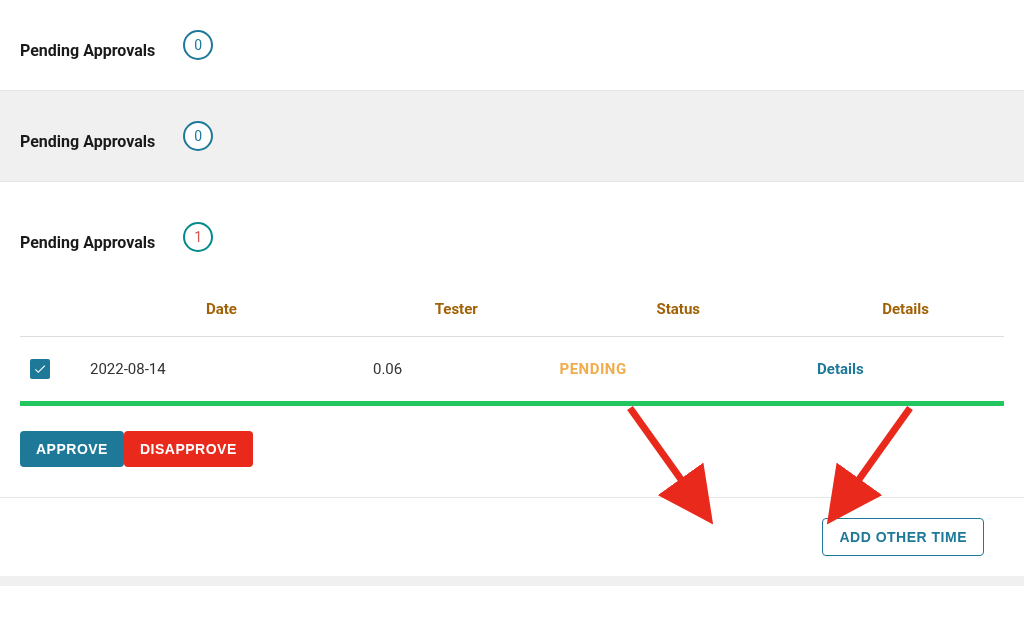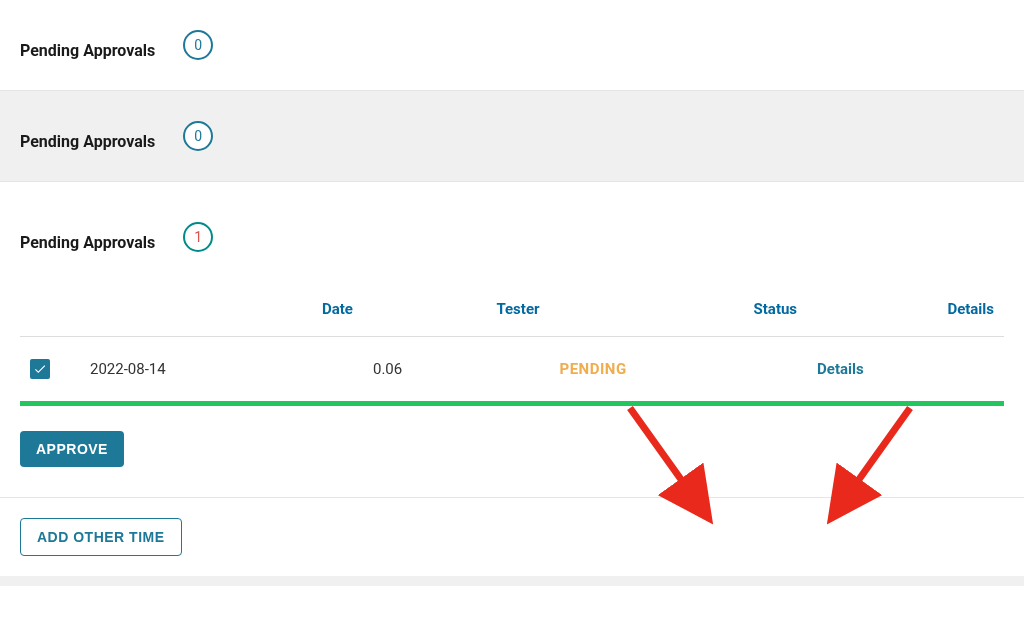--- a/index.html
+++ b/index.html
@@ -61,24 +61,24 @@
     .expanded-row .row-content {
       padding-top: 40px;
       padding-bottom: 30px;
     }
     table.approval-table {
       width: 100%;
       border-collapse: collapse;
       margin-top: 30px;
     }
     .approval-table th {
-      text-align: right;
+      text-align: center;
       padding: 18px 10px;
       font-weight: 700;
-      color: #0369a1;
+      color: #a16207;
       border-bottom: 1px solid #ddd;
       font-size: 15px;
     }
     .approval-table th:first-child { width: 60px; }
     .approval-table td {
       padding: 22px 10px;
       border-bottom: 5px solid #22c55e;
       color: #333;
       font-size: 15px;
     }
@@ -107,21 +107,21 @@
       font-weight: 700;
       font-size: 14px;
       letter-spacing: 0.5px;
       cursor: pointer;
       color: #fff;
     }
     .btn-approve { background: #1e7898; }
     .btn-disapprove { background: #e8291c; }
     .add-time-wrapper {
       display: flex;
-      justify-content: flex-start;
+      justify-content: flex-end;
       padding: 20px 40px 20px 20px;
       position: relative;
     }
     .btn-add-time {
       background: #fff;
       border: 1px solid #1e7898;
       color: #1e7898;
       padding: 10px 16px;
       border-radius: 4px;
       font-weight: 700;
@@ -188,20 +188,21 @@
           <td>2022-08-14</td>
           <td>0.06</td>
           <td><span class="status-pending">PENDING</span></td>
           <td><span class="details-link">Details</span></td>
         </tr>
       </tbody>
     </table>
 
     <div class="action-buttons">
       <button class="btn btn-approve">APPROVE</button>
+      <button class="btn btn-disapprove">DISAPPROVE</button>
     </div>
   </div>
 </div>
 
 <div class="add-time-wrapper">
   <div class="arrow-annotation arrow-left">
     <svg class="arrow-svg" viewBox="0 0 110 130">
       <defs>
         <marker id="arrowhead1" markerWidth="8" markerHeight="8" refX="6" refY="4" orient="auto">
           <polygon points="0 0, 8 4, 0 8" fill="#e8291c"></polygon>

